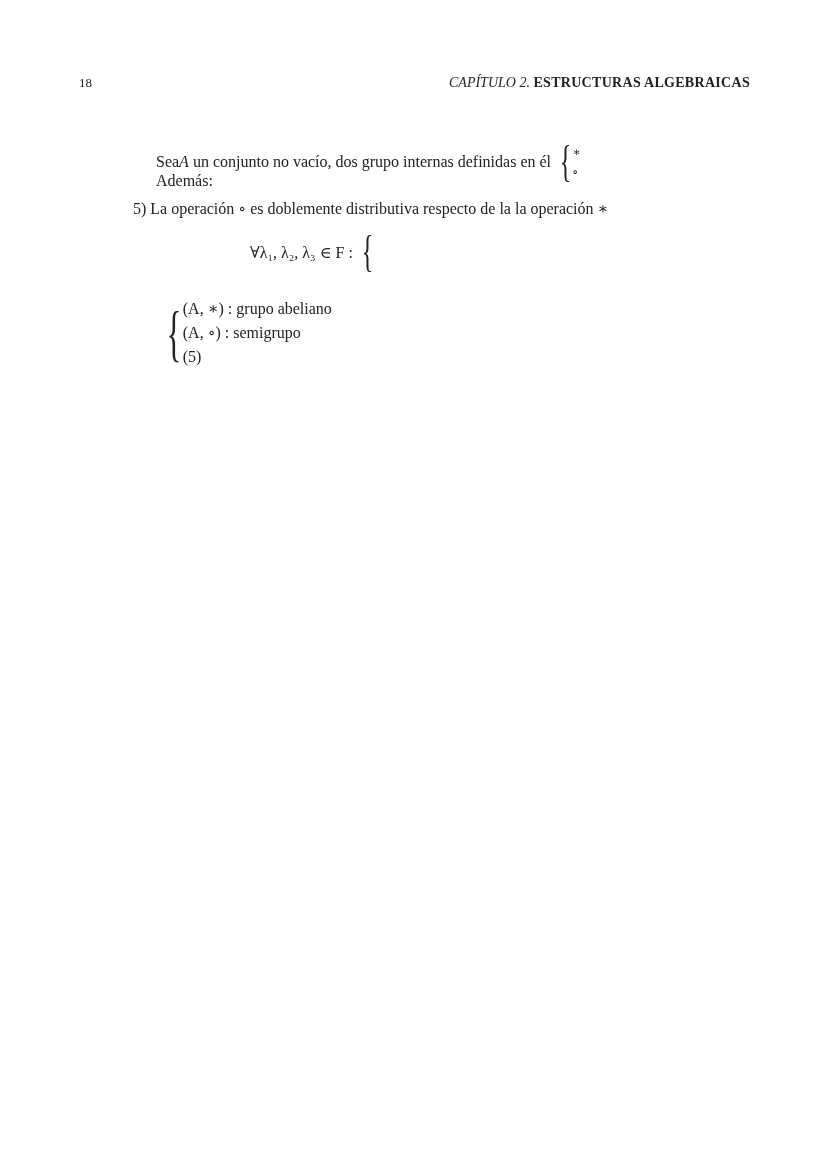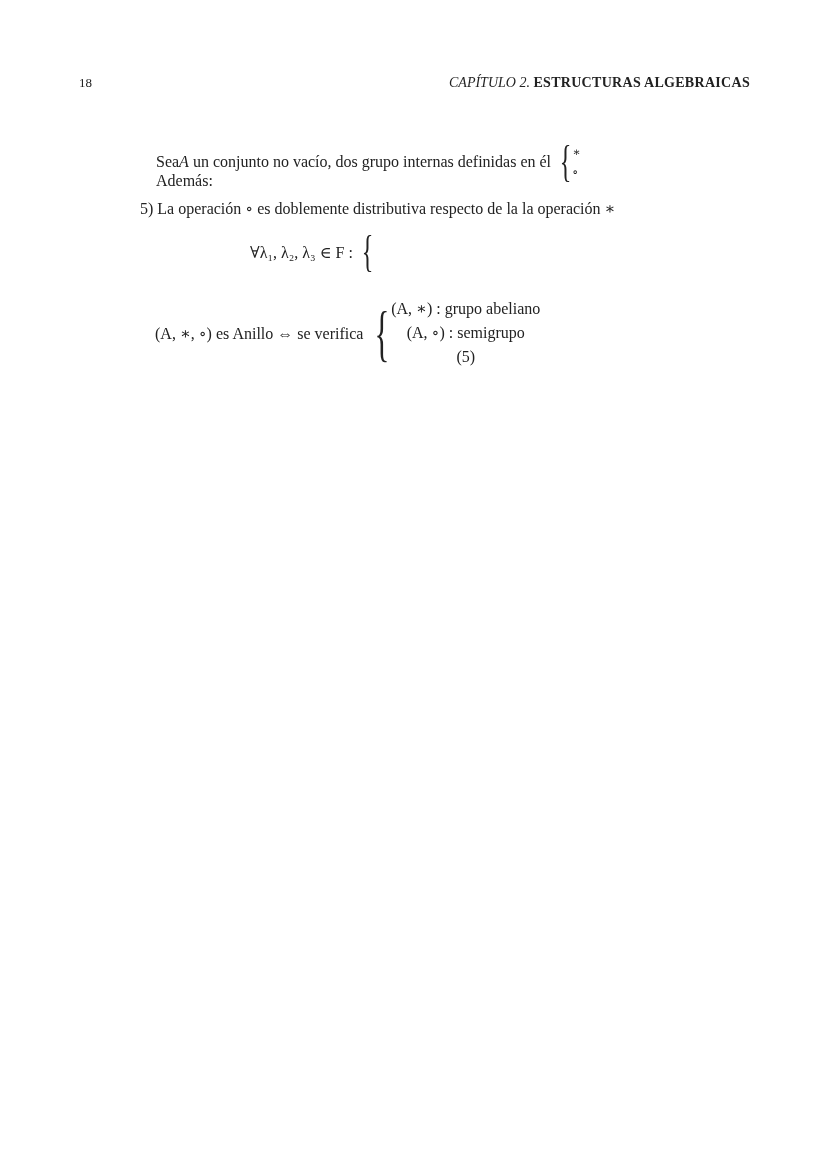--- a/index.html
+++ b/index.html
@@ -32,33 +32,33 @@
     <span>Sea </span><span class="i">A</span>&nbsp;<span> un conjunto no vacío, dos grupo internas definidas en él</span>&nbsp;<span class="bigbrace">{</span>
     <span class="stack small">
       <span>∗</span>
       <span>∘</span>
     </span>
   </span>
 </div>
 
 <div class="abs t" style="left:156px; top:172px;">Además:</div>
 
-<div class="abs t" style="left:140px; top:199px;">
+<div class="abs t" style="left:133px; top:199px;">
   <span>5)</span>
   <span>La operación ∘ es doblemente distributiva respecto de la la operación ∗</span>
 </div>
 
 <div class="abs t" style="left:250px; top:230px;">
   <span class="bracewrap">
     <span>∀λ₁, λ₂, λ₃ ∈ F :</span>&nbsp;<span class="bigbrace">{</span>
   </span>
 </div>
 
 <div class="abs t" style="left:155px; top:297px;">
   <span class="bracewrap">
-    <span>(A, ∗, ∘) es Anillo ⇔ se verifica</span>&nbsp;<span class="bigbrace3">{</span>
-    <span class="stack" style="line-height:24px;align-items:center;">
+    &nbsp;<span class="bigbrace3">{</span>
+    <span class="stack" style="line-height:24px;">
       <span>(A, ∗) : grupo abeliano</span>
       <span>(A, ∘) : semigrupo</span>
       <span>(5)</span>
     </span>
   </span>
 </div>
 
 </body></html>

